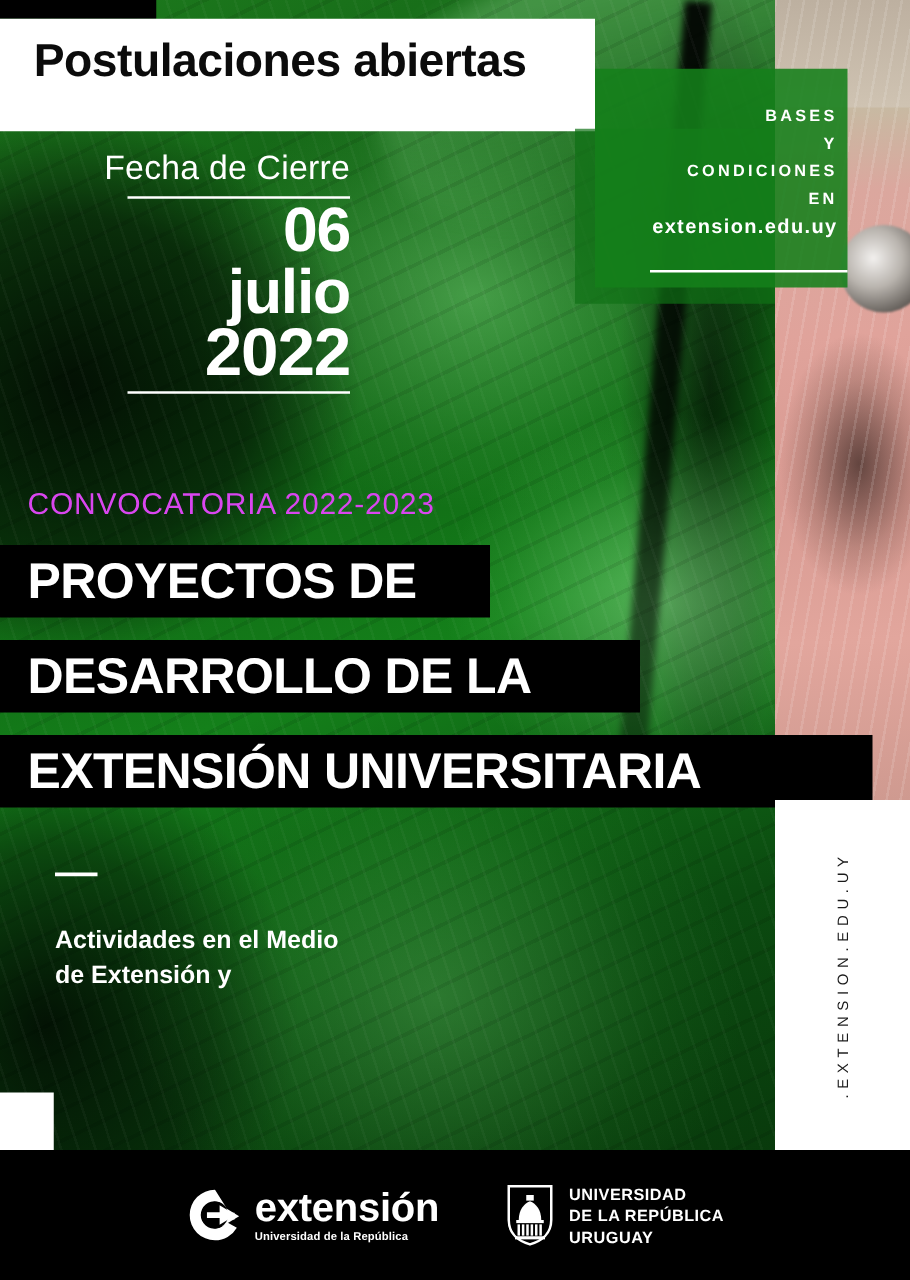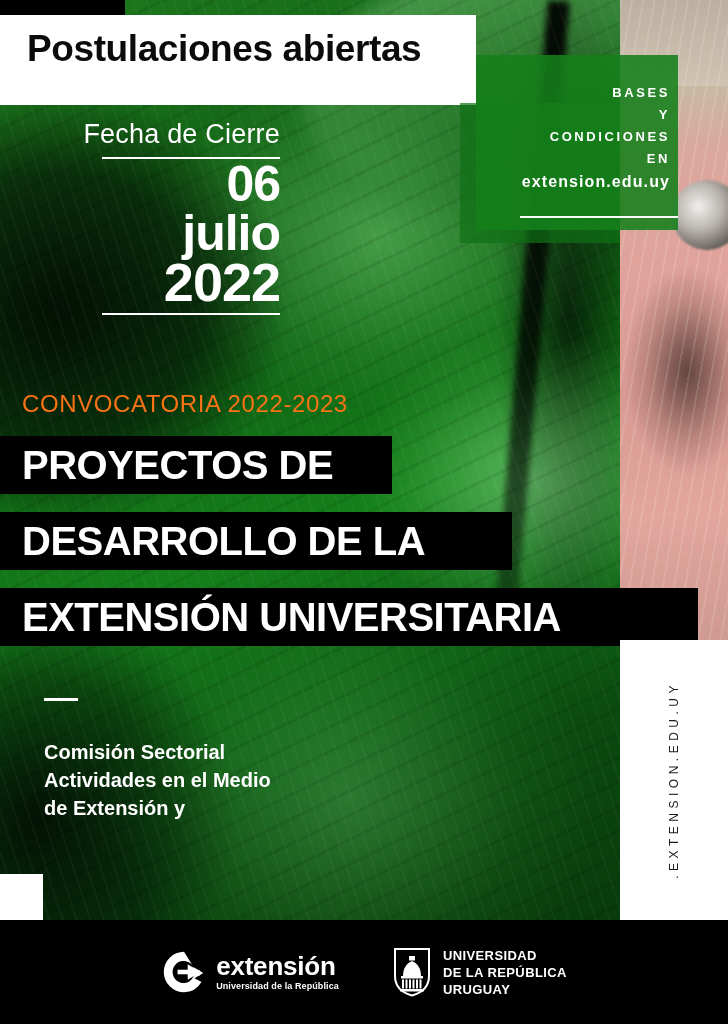--- a/index.html
+++ b/index.html
@@ -112,21 +112,21 @@
   .fecha-label{font-size:27px;font-weight:300;letter-spacing:.2px;line-height:32px;}
   .fecha-rule{width:178px;height:2px;background:#fff;margin:7px 0 0 auto;}
   .fecha-rule.bottom{margin-top:6px;}
   .fecha-num{font-size:50px;font-weight:700;line-height:50px;letter-spacing:-1px;}
   .fecha-mes{font-size:50px;font-weight:700;line-height:48px;letter-spacing:-1px;}
   .fecha-anio{font-size:54px;font-weight:700;line-height:50px;letter-spacing:-1px;}
 
   
   .convocatoria{
     position:absolute;left:22px;top:390px;
-    color:#f97316;font-size:24px;font-weight:300;letter-spacing:.6px;
+    color:#d946ef;font-size:24px;font-weight:300;letter-spacing:.6px;
   }
 
   
   .titlebar{
     position:absolute;background:#000;color:#fff;
     font-weight:700;font-size:40px;letter-spacing:-.5px;
     display:flex;align-items:center;
     padding-left:22px;box-sizing:border-box;
     white-space:nowrap;
   }
@@ -152,21 +152,21 @@
   }
 
   
   .footer{position:absolute;left:0;top:920px;width:728px;height:104px;background:#000;}
   .footer-inner{
     position:absolute;inset:0;display:flex;align-items:center;justify-content:center;gap:26px;
   }
   .logo-ext{display:flex;align-items:center;gap:9px;}
   .logo-ext .mark{width:46px;height:46px;flex:0 0 46px;}
   .logo-ext .words{display:flex;flex-direction:column;line-height:1;}
-  .logo-ext .w1{font-size:26px;font-weight:700;color:#fff;letter-spacing:-.2px;}
+  .logo-ext .w1{font-size:32px;font-weight:700;color:#fff;letter-spacing:-.2px;}
   .logo-ext .w2{font-size:9px;font-weight:700;color:#fff;letter-spacing:.1px;margin-top:3px;}
   .divider{width:1px;height:54px;background:#000;}
   .logo-udelar{display:flex;align-items:center;gap:11px;}
   .logo-udelar .shield{width:40px;height:50px;flex:0 0 40px;}
   .logo-udelar .txt{
     font-size:13px;font-weight:700;color:#fff;line-height:17px;letter-spacing:.4px;
   }
 </style>
 </head>
 <body>
@@ -212,21 +212,20 @@
   </div>
 
   <div class="convocatoria">CONVOCATORIA 2022-2023</div>
 
   <div class="titlebar tb2">DESARROLLO DE LA</div>
   <div class="titlebar tb1">PROYECTOS DE</div>
   <div class="titlebar tb3">EXTENSIÓN UNIVERSITARIA</div>
 
   <div class="dash"></div>
   <div class="comision">
-    <div>Comisión Sectorial</div>
     <div>Actividades en el Medio</div>
     <div>de Extensión y</div>
   </div>
 
   <div class="plate right-white"></div>
   <div class="vurl">
     <span>.EXTENSION.EDU.UY</span>
   </div>
 
   <div class="plate bl-white"></div>

